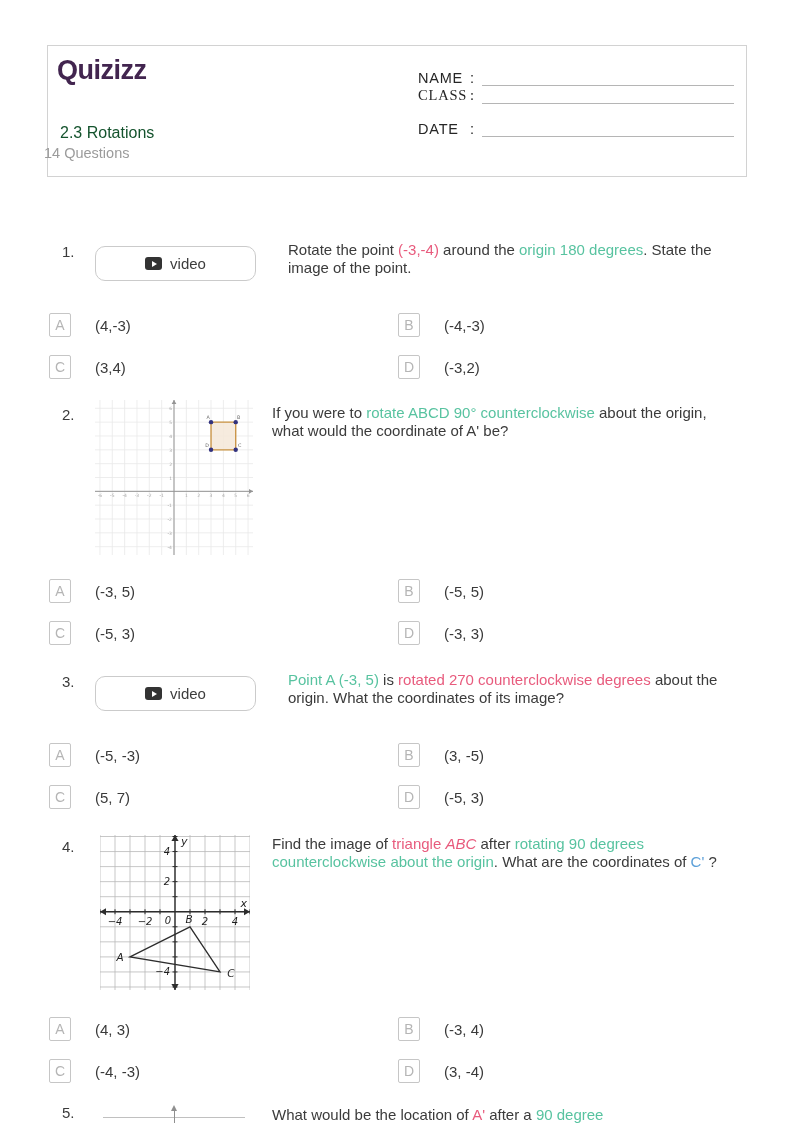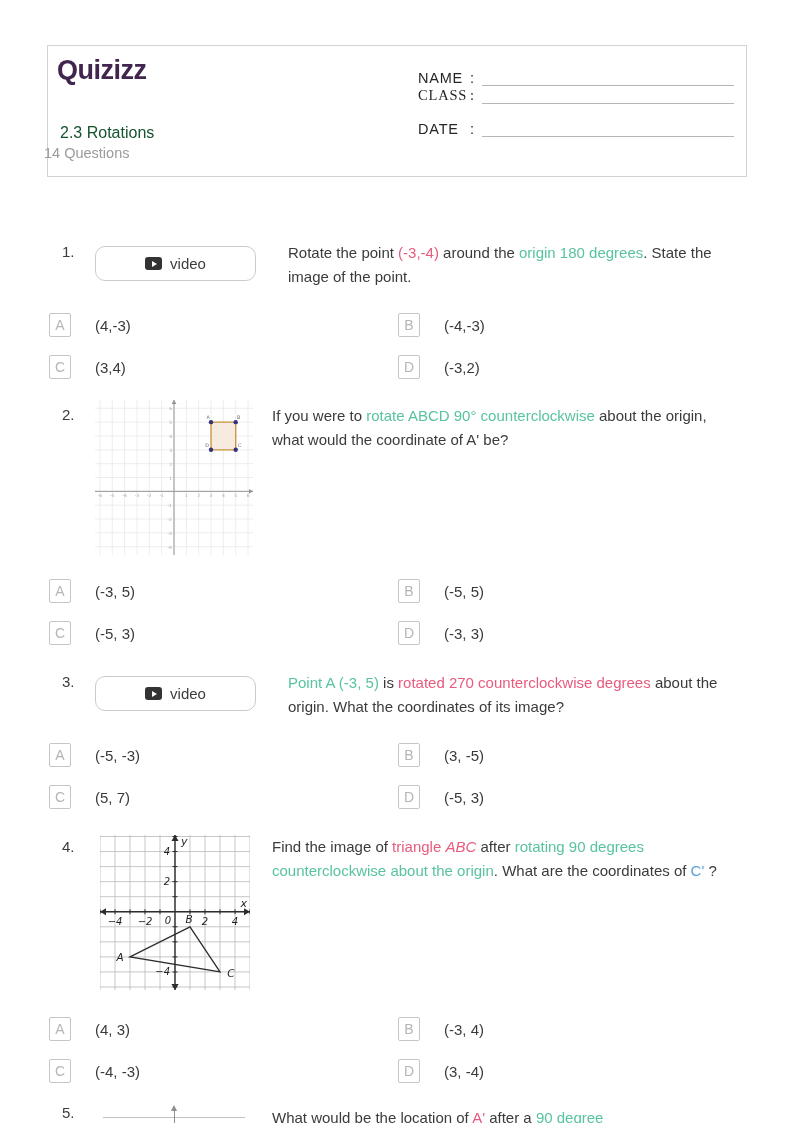--- a/index.html
+++ b/index.html
@@ -12,21 +12,21 @@
   .logo{left:57px;top:55px;font-size:27px;font-weight:800;letter-spacing:-0.5px;color:#42254f;}
   .ws-title{left:60px;top:124px;font-size:16px;color:#14532d;}
   .ws-subtitle{left:44px;top:145px;font-size:14.5px;color:#9b9b9b;}
   .field-row{left:418px;width:316px;height:20px;display:flex;align-items:flex-end;}
   .field-label{width:52px;font-size:14.5px;color:#262626;letter-spacing:0.8px;}
   .field-colon{font-size:14.5px;color:#262626;}
   .field-line{flex:1;margin-left:8px;border-bottom:1px solid #b5b5b5;height:17px;}
 
   
   .q-num{font-size:15px;color:#3b3b3b;}
-  .q-text{font-size:15px;line-height:24px;color:#3b3b3b;}
+  .q-text{font-size:15px;line-height:18px;color:#3b3b3b;}
   .c-dark{color:#3b3b3b;}
   .c-pink{color:#e85b7d;}
   .c-green{color:#58c3a0;}
   .c-blue{color:#5b9fd8;}
   .c-pink-italic{color:#e85b7d;font-style:italic;}
 
   .video-btn{width:161px;height:35px;background:#fff;border:1px solid #cbcbcb;border-radius:10px;
              display:flex;align-items:center;justify-content:center;gap:8px;cursor:pointer;padding:0;}
   .vid-icon{width:17px;height:13px;background:#333;border-radius:3px;position:relative;display:inline-block;}
   .vid-icon::after{content:"";position:absolute;left:6.5px;top:3.5px;border-left:5px solid #fff;

